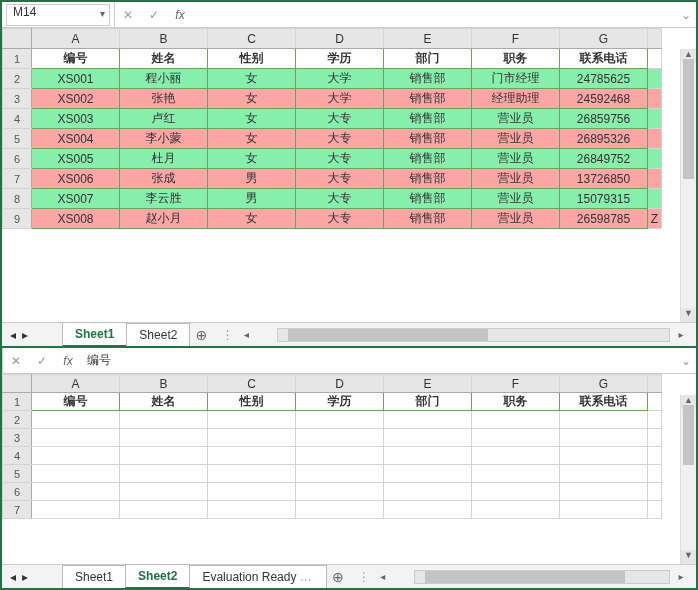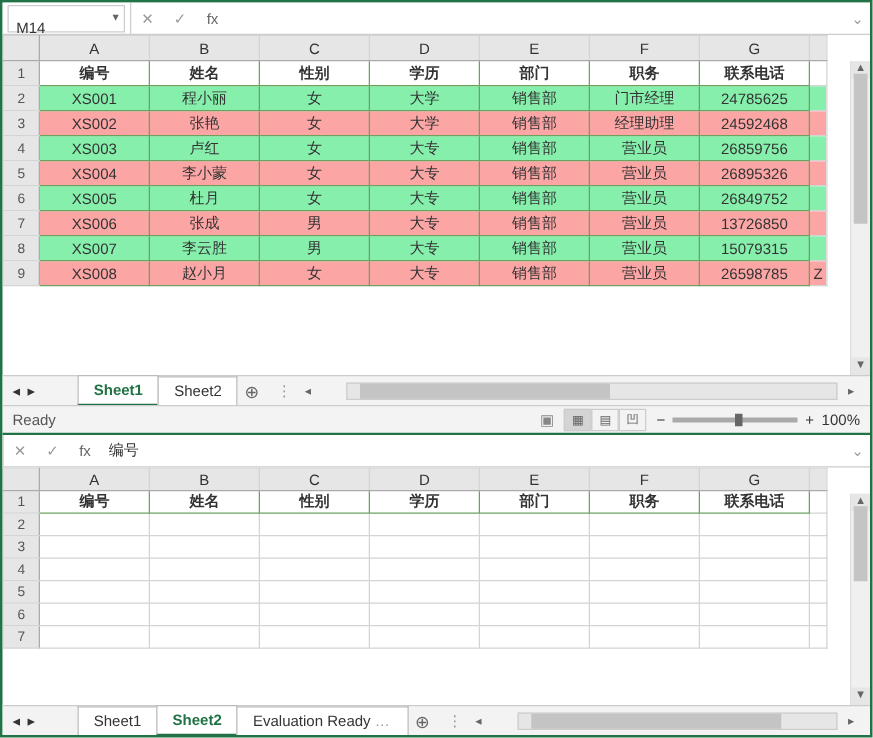--- a/index.html
+++ b/index.html
@@ -1,24 +1,24 @@
 <!DOCTYPE html>
 <html><head>
 <meta charset="utf-8">
 <style>
 *{box-sizing:border-box;margin:0;padding:0;font-family:"Segoe UI",Arial,sans-serif;font-size:12px;color:#333}
 body{background:#fff;width:698px;height:590px;display:flex;flex-direction:column;border:2px solid #217346;overflow:hidden}
 .pane{display:flex;flex-direction:column}
 .pane-top{border-bottom:2px solid #217346}
 .formula-bar{display:flex;align-items:center;height:26px;border-bottom:1px solid #ccc;background:#fff}
-.name-box{width:94px;height:22px;border:1px solid #ccc;margin:2px 4px;padding:10px 20px 2px 6px;background:#fff;position:relative}
+.name-box{width:104px;height:22px;border:1px solid #ccc;margin:2px 4px;padding:0 20px 2px 6px;background:#fff;position:relative}
 .name-box::after{content:"▾";position:absolute;right:4px;top:3px;color:#666;font-size:10px}
 .fb-btns{display:flex;align-items:center;gap:0;border-left:1px solid #ccc;height:100%}
 .fb-btn{width:26px;height:100%;display:flex;align-items:center;justify-content:center;color:#999;cursor:default}
-.fx{color:#666}
+.fx{font-style:italic;color:#666}
 .formula-input{flex:1;height:22px;border:none;padding:2px 6px;background:#fff}
 .formula-exp{width:20px;display:flex;align-items:center;justify-content:center;color:#999}
 table{border-collapse:collapse;table-layout:fixed}
 th,td{border:1px solid #d4d4d4;height:20px;text-align:center;overflow:hidden;white-space:nowrap}
 .corner{width:29px;background:#e6e6e6;border-right:1px solid #aaa;border-bottom:1px solid #aaa}
 .col-h{background:#e6e6e6;font-weight:normal;width:88px;border-bottom:1px solid #aaa}
 .row-h{background:#e6e6e6;font-weight:normal;width:29px;border-right:1px solid #aaa;font-size:11px;color:#555}
 .hdr{background:#fff;font-weight:bold;border:1px solid #6aa25e}
 .band-even td{background:#86efac}
 .band-odd td{background:#fca5a5}
@@ -194,35 +194,20 @@
     <div class="tab-add">⊕</div>
     <div class="tab-scroll">
       <span class="dots">⋮</span>
       <span class="hscroll-btn">◂</span>
       <div class="hscroll">
           <div class="hscroll-thumb"></div>
         </div>
       <span class="hscroll-btn">▸</span>
     </div>
   </div>
-  <div class="status-bar">
-    <div class="status-left">Ready</div>
-    <span style="color:#888">▣</span>
-    <div class="view-btns">
-      <div class="view-btn active">▦</div>
-      <div class="view-btn">▤</div>
-      <div class="view-btn">凹</div>
-    </div>
-    <div class="zoom">
-      <span>−</span>
-      <div class="zoom-slider"></div>
-      <span>+</span>
-      <span>100%</span>
-    </div>
-  </div>
 </div>
 
 <div class="pane" style="flex:1">
   <div class="formula-bar">
     <div class="fb-btns">
       <div class="fb-btn">✕</div>
       <div class="fb-btn">✓</div>
       <div class="fb-btn fx">fx</div>
     </div>
     <input class="formula-input" value="编号" style="">

